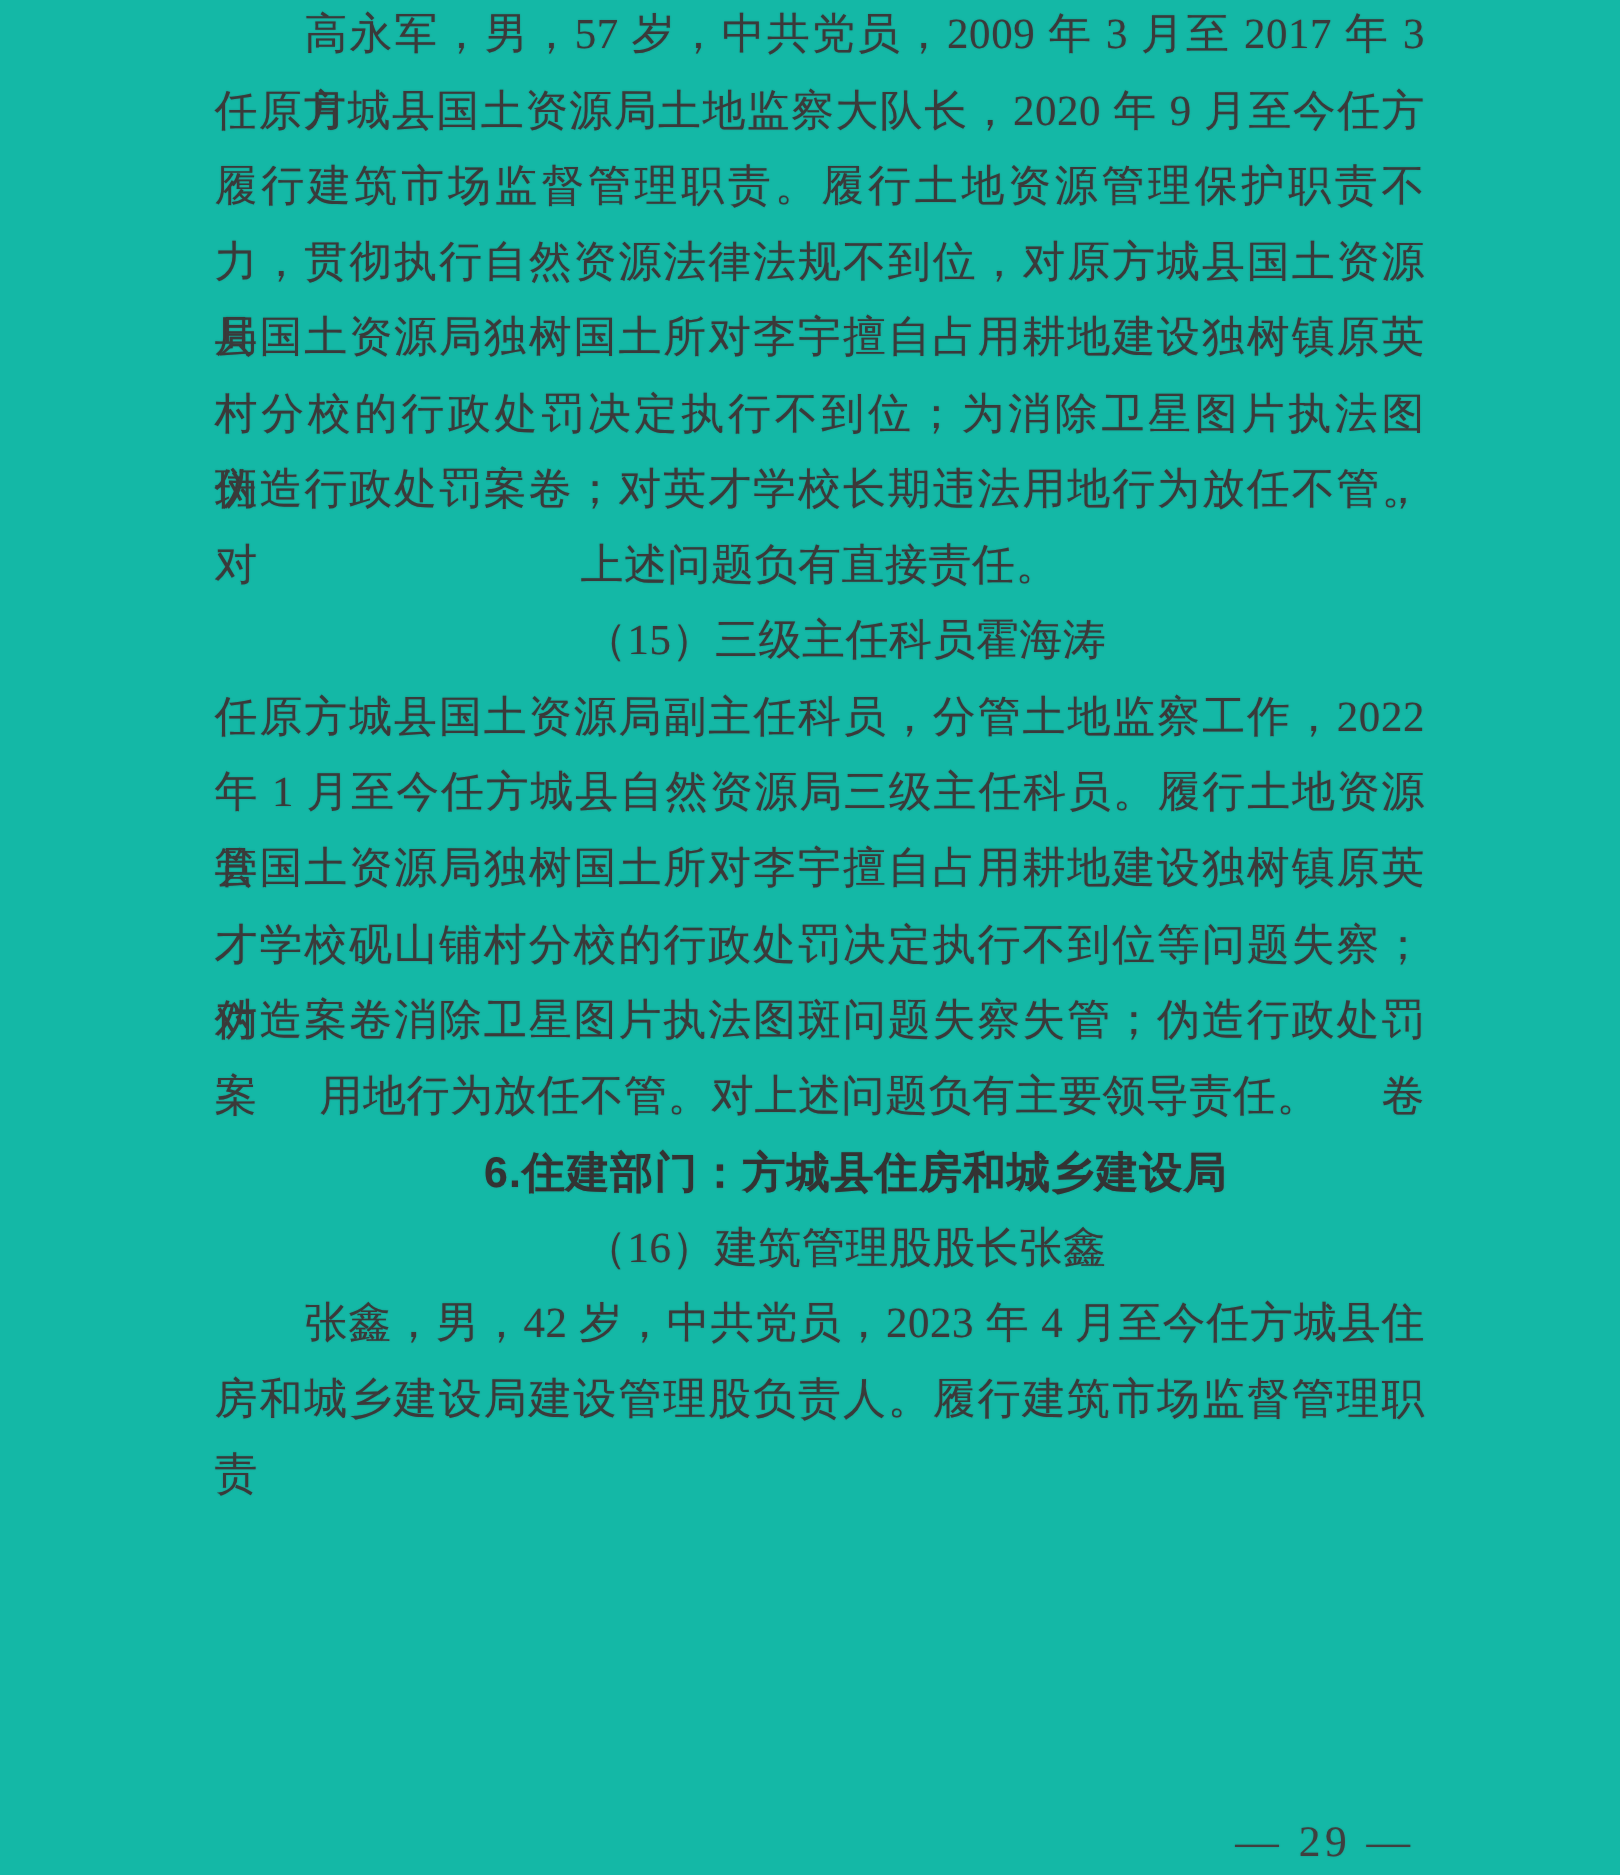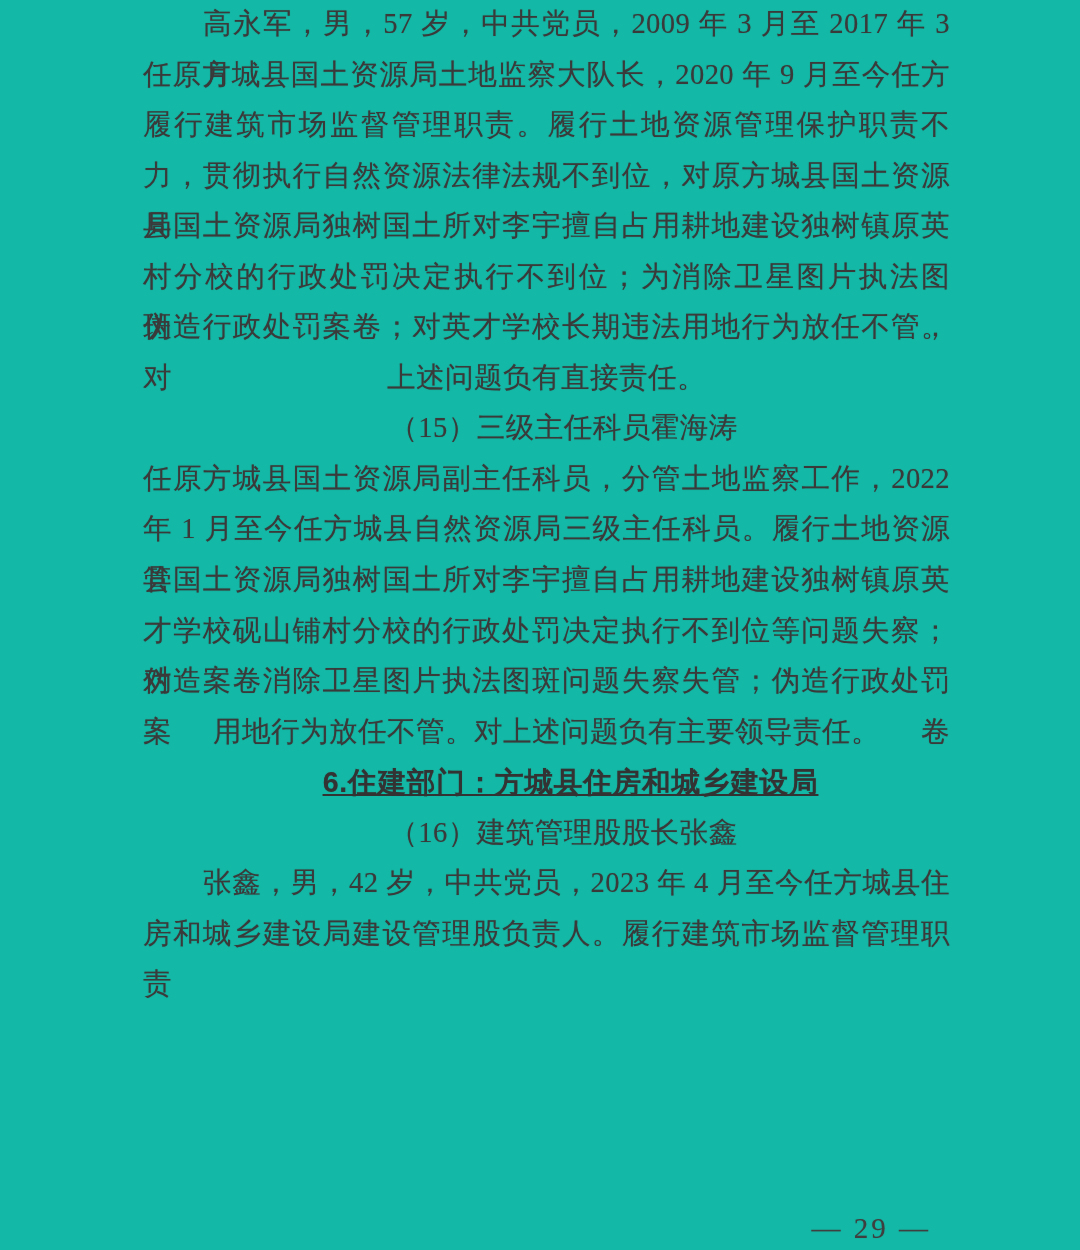--- a/index.html
+++ b/index.html
@@ -42,26 +42,25 @@
     text-justify: inter-character;
   }
   .indent-para { padding-left: 60px; }
   .indent-item { padding-left: 34px; }
   .heading-bold {
     padding-left: 48px;
     font-family: "Liberation Sans", "DejaVu Sans", sans-serif;
     font-weight: 700;
     letter-spacing: 0.8px;
     color: #333333;
-    text-decoration: underline;
   }
   .pagenum {
     position: absolute;
     top: 1210px;
-    right: 149px;
+    right: 137px;
     font-size: 29px;
     line-height: 36px;
     letter-spacing: 3px;
     color: #3f3f3f;
     text-shadow: 0 0 1px rgba(63,63,63,0.4);
   }
 </style>
 </head>
 <body>
 

